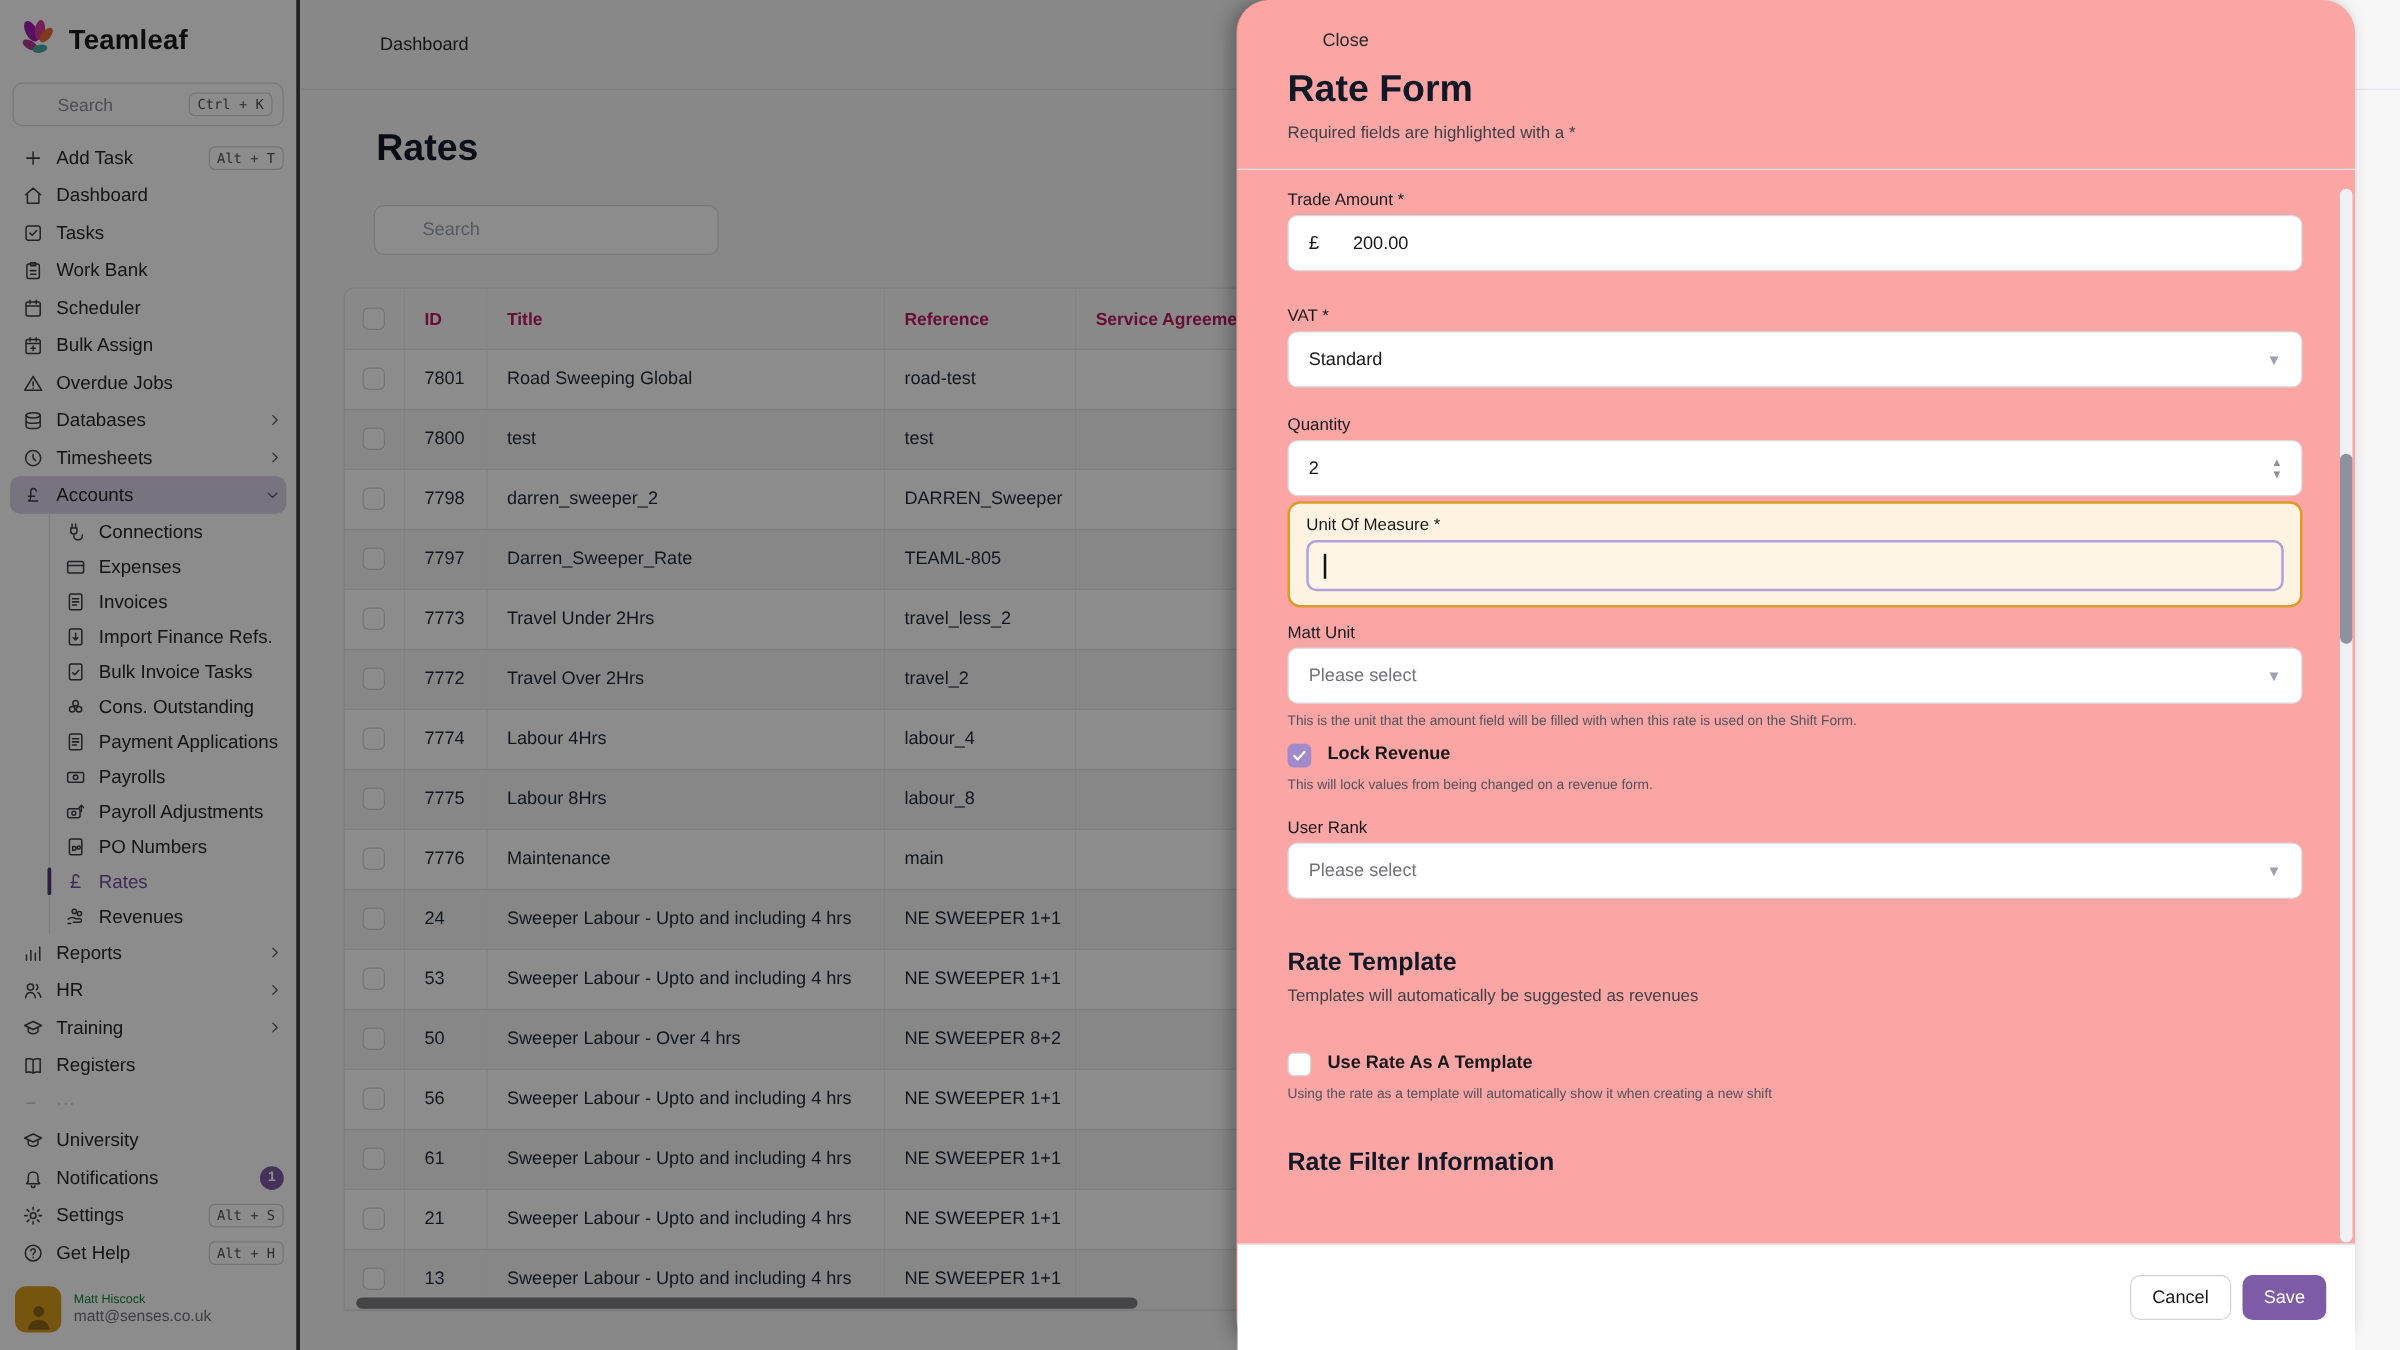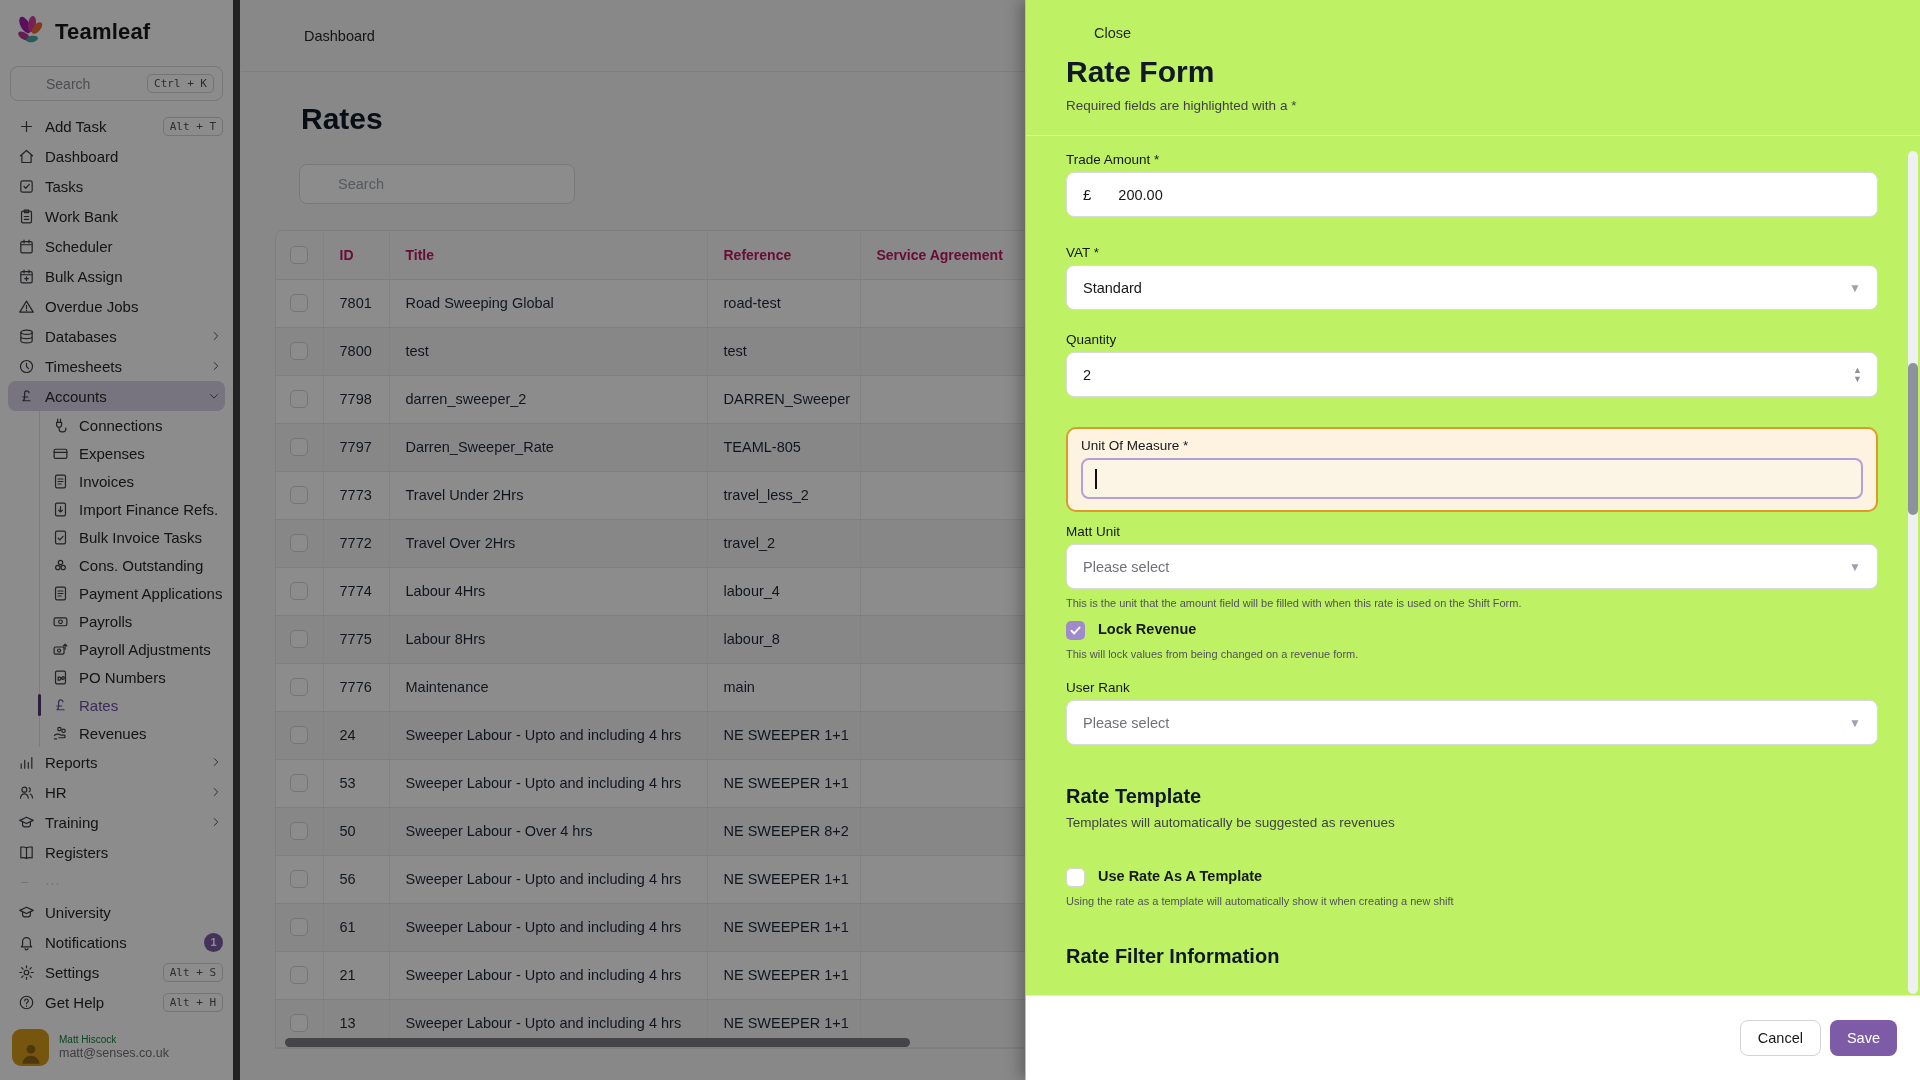--- a/index.html
+++ b/index.html
@@ -2,21 +2,21 @@
 <html><head>
 <meta charset="utf-8">
 <style>
   * { margin:0; padding:0; box-sizing:border-box; }
   html,body { width:1920px; height:1080px; overflow:hidden; background:#fff;
     font-family:"Liberation Sans", sans-serif; }
   .app { position:relative; width:1920px; height:1080px; background:#f7f7f8; }
 
   
   .sidebar { position:absolute; left:0; top:0; width:240px; height:1080px;
-    background:#ffffff; border-right:7px solid #404040; z-index:1; display:flex; flex-direction:column; }
+    background:#ffffff; border-right:3px solid #404040; z-index:1; display:flex; flex-direction:column; }
   .brand-row { display:flex; align-items:center; gap:9px; padding:14px 14px 8px 12px; }
   .brand-title { font-size:22px; font-weight:700; color:#18181b; letter-spacing:.2px; }
   .side-search { margin:8px 10px 10px 10px; height:35px; border:1px solid #d9d9de; border-radius:8px;
     display:flex; align-items:center; padding:0 8px 0 10px; gap:8px; background:#fff; cursor:text; }
   .side-search .ph { color:#8e8e96; font-size:14px; flex:1; }
   .kbd { font-family:"DejaVu Sans Mono", monospace; font-size:11px; color:#52525b;
     border:1px solid #d4d4d8; border-radius:5px; padding:2px 6px; background:#fff; white-space:nowrap; }
   .nav { flex:0 0 auto; }
   .nav-item { display:flex; align-items:center; gap:10px; height:30px; padding:0 10px 0 18px;
     font-size:15px; color:#27272a; cursor:pointer; position:relative; }
@@ -69,40 +69,40 @@
   col.c-cb{width:47px} col.c-id{width:66px} col.c-title{width:318px} col.c-ref{width:153px} col.c-sa{width:auto}
   .cbx { width:18px; height:18px; border:1.5px solid #d1d5db; border-radius:5px; background:#fff; cursor:pointer; }
   .hscroll { position:absolute; left:44px; top:1038px; width:625px; height:9px; background:#7e7e84;
     border-radius:5px; }
 
   
   .overlay { position:absolute; left:0; top:0; width:1025px; height:1080px;
     background:rgba(0,0,0,0.45); z-index:5; }
 
   
-  .drawer { position:absolute; left:1025px; top:0; width:895px; height:1080px; background:#bef264;
-    z-index:6; box-shadow:-5px 0 14px rgba(0,0,0,.28); border-left:1px solid #2a2a2a22; }
+  .drawer { position:absolute; left:989px; top:0; width:895px; height:1080px; background:#fca5a5;
+    z-index:6; box-shadow:-5px 0 14px rgba(0,0,0,.28); border-left:1px solid #2a2a2a22;border-radius:26px; }
   .drawer-head { padding:25px 40px 0 40px; }
   .close-link { display:flex; align-items:center; gap:11px; font-size:14.5px; color:#27272a;
     cursor:pointer; width:max-content; }
   .close-link .icon { width:16px; height:16px; }
   .drawer-title { margin-top:14px; font-size:30px; font-weight:700; color:#111827; }
   .drawer-sub { margin-top:9px; font-size:13.5px; color:#3f3f46; }
   .drawer-divider { margin-top:22px; border-top:1px solid #e7e7ea; }
   .drawer-body { padding:8px 42px 0 40px; }
   .f-label { font-size:13.5px; color:#18181b; margin-bottom:5px; }
   .f-input, .f-select { height:45px; border:1px solid #d9d9de; border-radius:8px; background:#fff;
     display:flex; align-items:center; padding:0 16px; font-size:14.5px; color:#18181b; position:relative; cursor:pointer; }
   .f-input { cursor:text; }
   .currency { color:#18181b; margin-right:27px; font-size:15px; }
   .caret { position:absolute; right:16px; color:#9ca3af; font-size:12px; }
   .spinner { position:absolute; right:15px; display:flex; flex-direction:column; gap:1px; color:#8e8e96; }
   .spinner span { font-size:9px; line-height:8px; }
   .placeholder-text { color:#71717a; }
-  .mt-28{margin-top:28px} .mt-22{margin-top:22px} .mt-16{margin-top:30px} .mt-12{margin-top:12px}
+  .mt-28{margin-top:28px} .mt-22{margin-top:22px} .mt-16{margin-top:4px} .mt-12{margin-top:12px}
   .mt-20{margin-top:20px} .mt-8{margin-top:8px} .mt-40{margin-top:40px} .mt-38{margin-top:38px}
   .uom-block { border:2px solid #dd9a28; background:#fdf3e0; border-radius:10px; padding:9px 13px 11px 13px; }
   .uom-input { margin-top:5px; height:41px; border:2px solid #b3a0d9; border-radius:8px;
     background:#fcf4e4; display:flex; align-items:center; padding:0 12px; cursor:text; }
   .cursor-bar { width:1.5px; height:20px; background:#111; animation:blink 1s steps(1) infinite; }
   @keyframes blink { 50% { opacity:0; } }
   .help-text { font-size:11px; color:#52525b; }
   .check-row { display:flex; gap:13px; }
   .check-row .lbl { font-size:14.5px; font-weight:700; color:#18181b; }
   .cbx-lg { width:19px; height:19px; border-radius:5px; cursor:pointer; }

